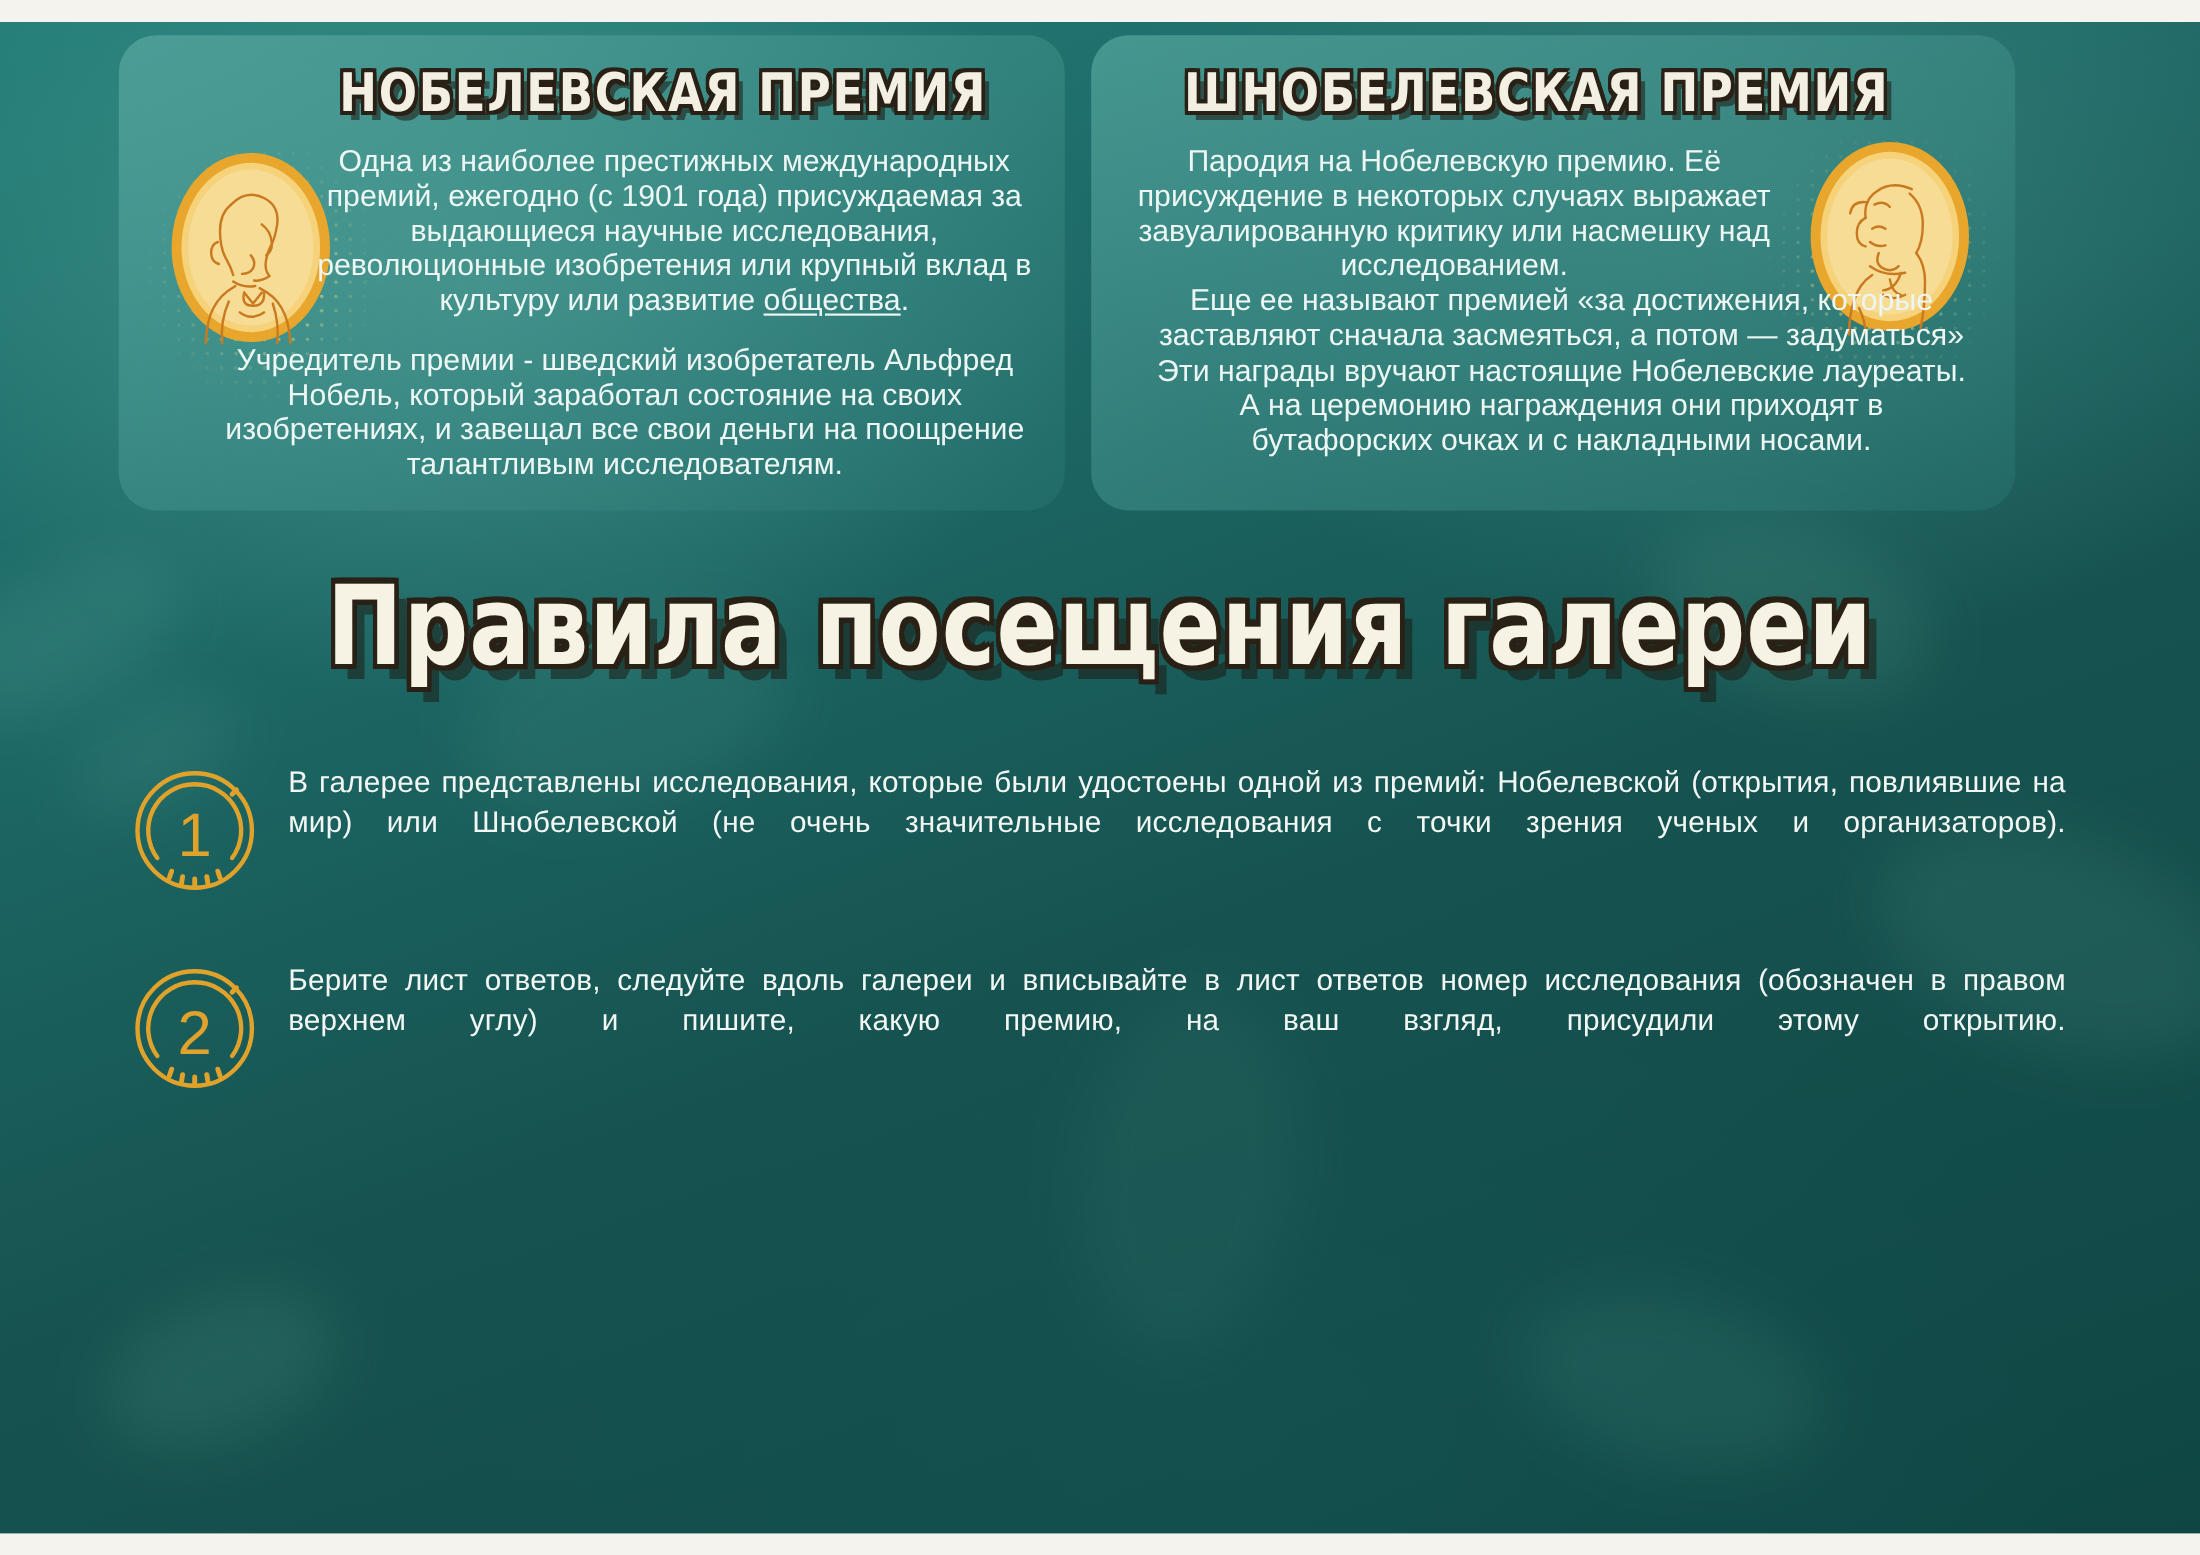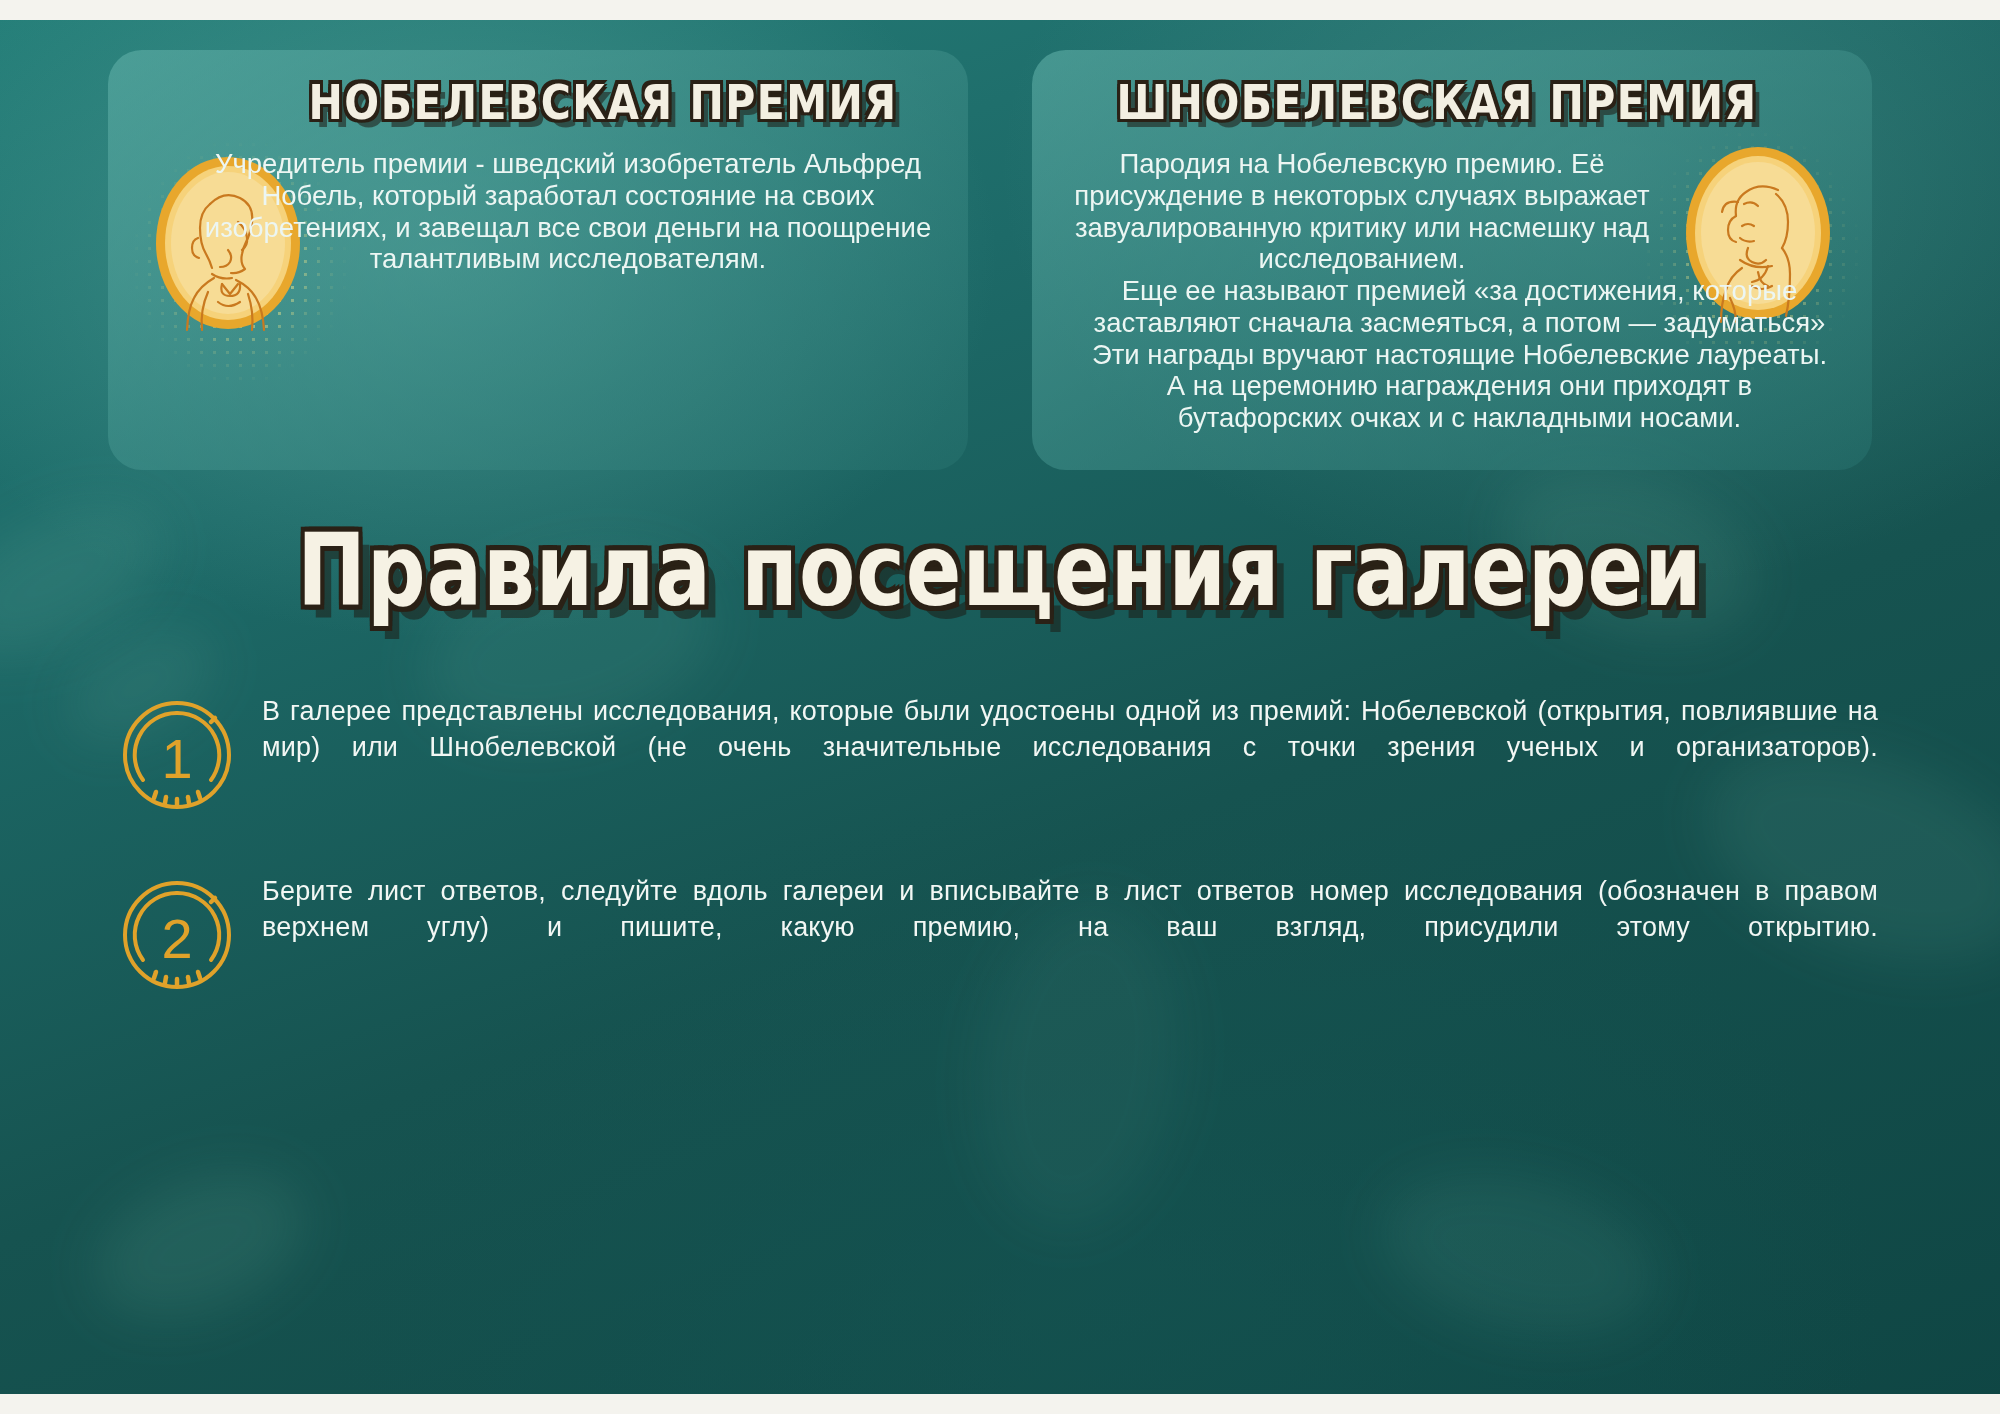--- a/index.html
+++ b/index.html
@@ -47,25 +47,25 @@
     height: 20px;
     background: #f4f3ee;
     z-index: 40;
   }
   .strip.top { top: 0; }
   .strip.bottom { bottom: 0; }
 
   
   .cards {
     position: absolute;
-    top: 50px;
+    top: 32px;
     left: 108px;
     width: 1800px;
     display: flex;
-    gap: 64px;
+    gap: 24px;
     z-index: 10;
   }
 
   .card {
     position: relative;
     border-radius: 34px;
     padding: 24px 30px 26px 30px;
     background: linear-gradient(150deg, rgba(96,176,168,0.60) 0%, rgba(70,150,144,0.52) 45%, rgba(40,116,112,0.48) 100%);
     overflow: hidden;
   }
@@ -239,20 +239,21 @@
             <path d="M84 128 q14 7 20 18 q7 12 8 32"></path>
             <path d="M70 132 l8 10 l8 -10"></path>
             <path d="M70 132 q-3 12 8 12 q11 0 10 -12"></path>
             <path d="M66 150 q10 8 22 0"></path>
             <path d="M56 140 q-8 18 -6 38"></path>
             <path d="M96 142 q6 18 4 36"></path>
           </g>
         </svg>
       </div>
 
+      <div class="card-text p1"><span>Одна из наиболее престижных международных премий, ежегодно (с 1901 года) присуждаемая за выдающиеся  научные исследования, революционные изобретения или крупный вклад в культуру или развитие </span><span class="u">общества</span><span>.</span></div>
 
       <div class="card-text p2">Учредитель премии - шведский изобретатель Альфред Нобель, который заработал состояние на своих изобретениях, и завещал все свои деньги на поощрение талантливым исследователям.</div>
     </div>
 
     <div class="card right">
       <div class="card-title">ШНОБЕЛЕВСКАЯ ПРЕМИЯ</div>
 
       <div class="medal-wrap r">
         <div class="dots"></div>
         <svg class="medal rm" viewBox="0 0 152 182">

